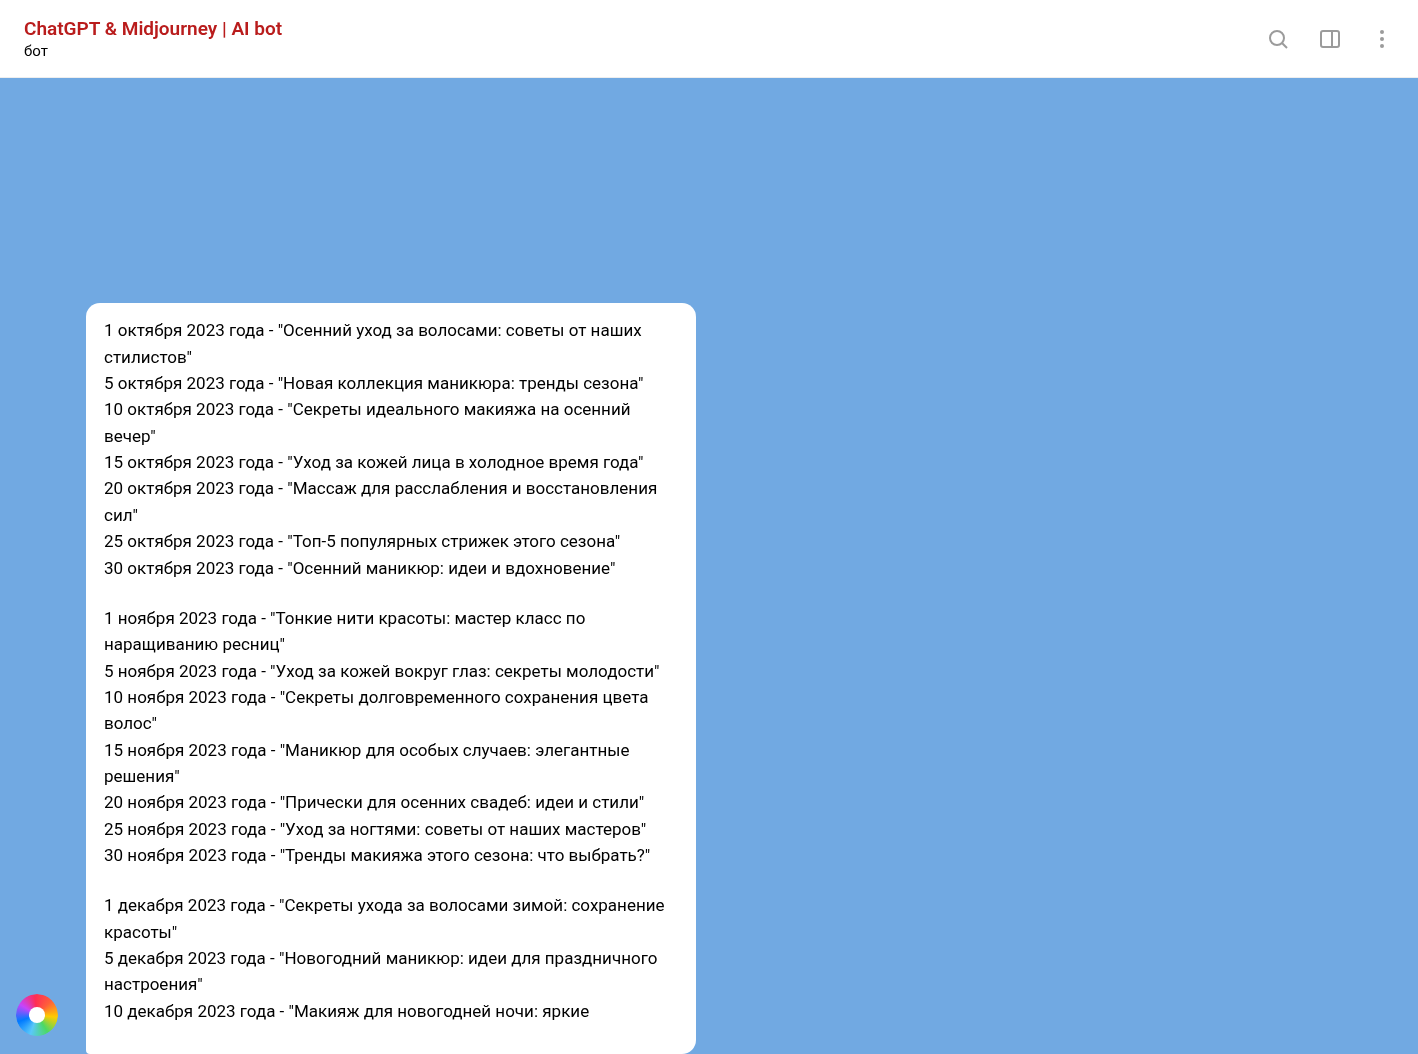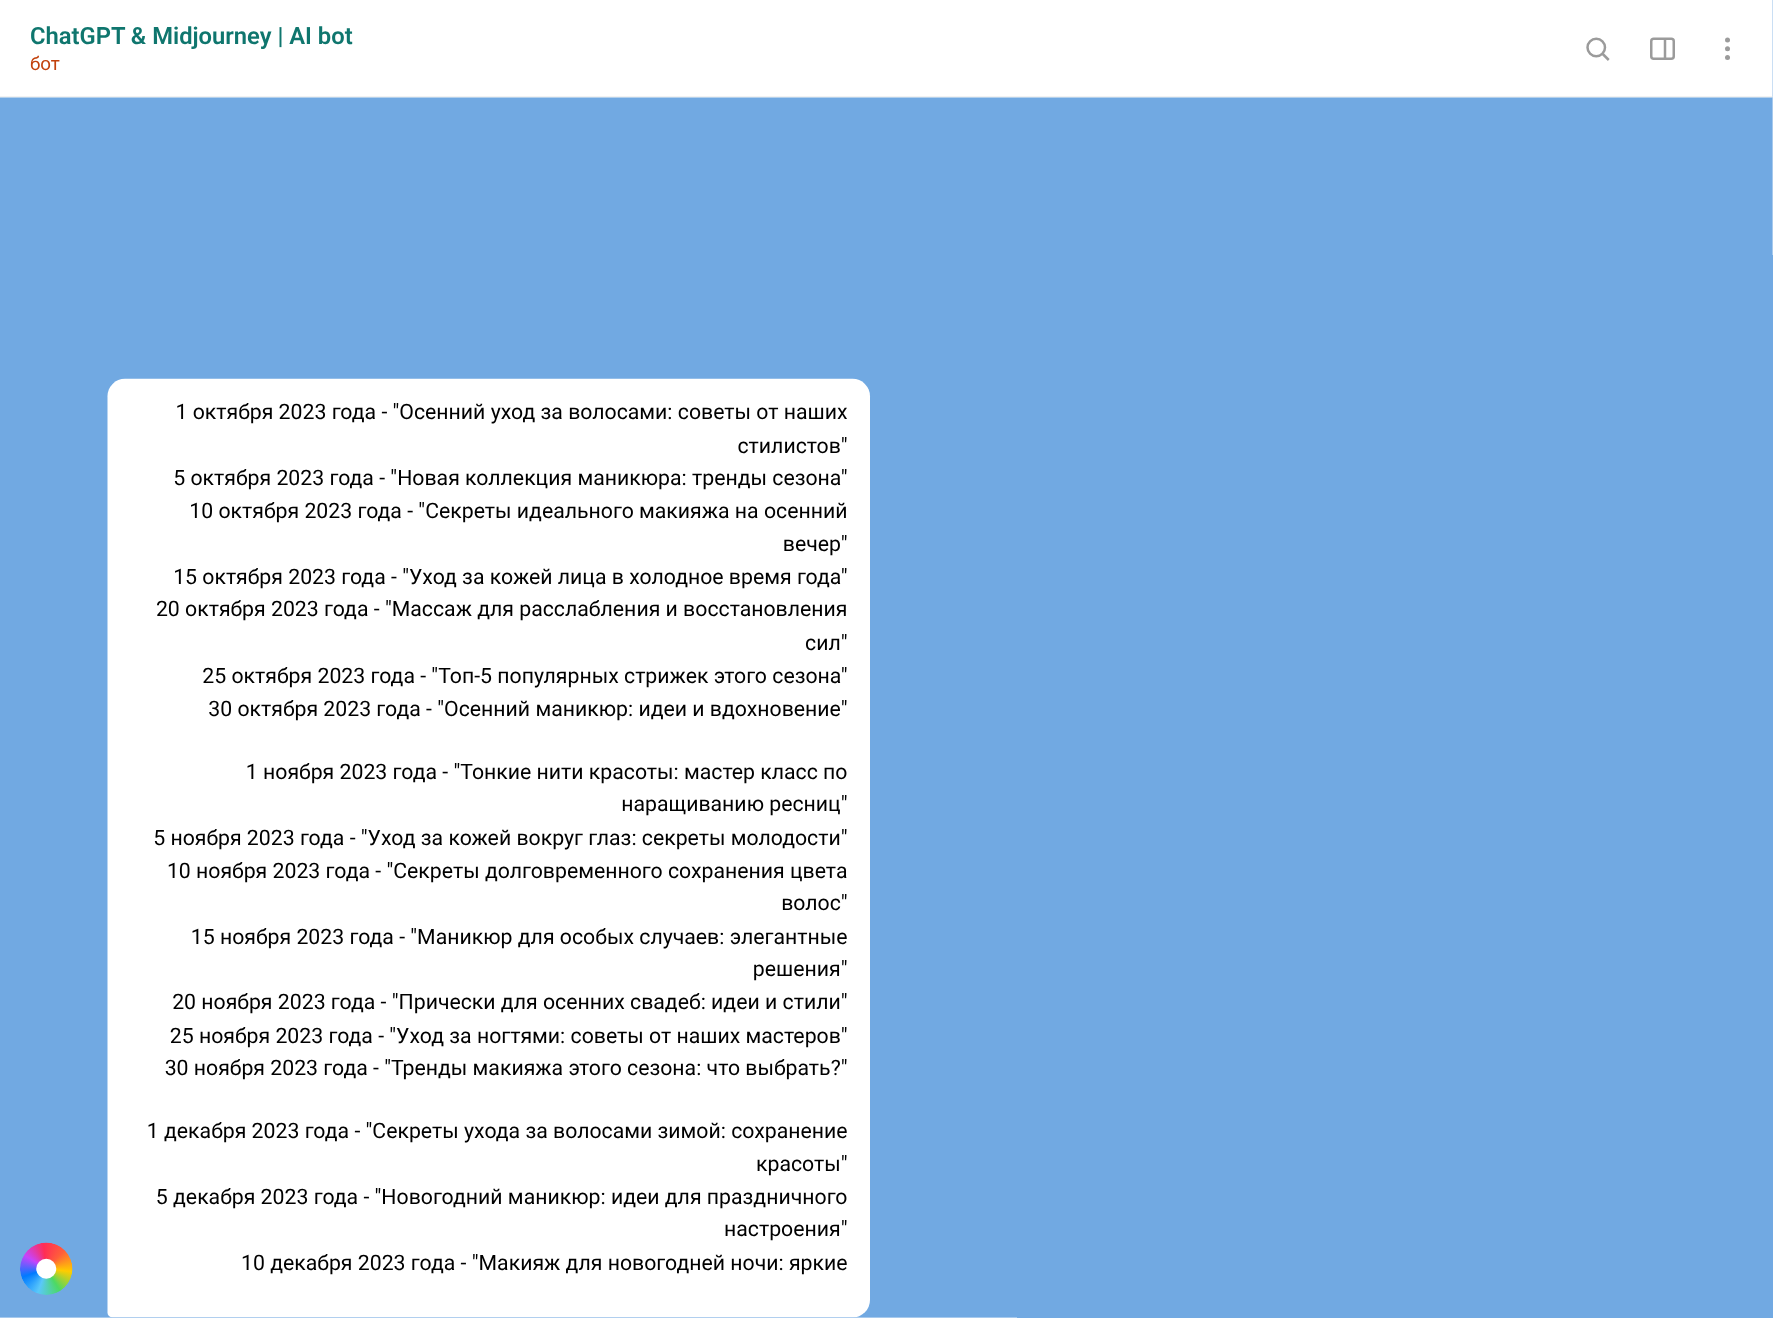--- a/index.html
+++ b/index.html
@@ -24,25 +24,25 @@
       border-bottom: 1px solid #eee;
       height: 78px;
     }
     .header-left {
       display: flex;
       flex-direction: column;
     }
     .chat-title {
       font-size: 19px;
       font-weight: 600;
-      color: #0f766e;
+      color: #b91c1c;
     }
     .chat-subtitle {
       font-size: 15px;
-      color: #c2410c;
+      color: #000000;
       margin-top: 2px;
     }
     .header-right {
       display: flex;
       align-items: center;
       gap: 28px;
     }
     .icon-btn {
       cursor: pointer;
       color: #9b9b9b;
@@ -108,21 +108,20 @@
       font-size: 17px;
       line-height: 1.55;
       position: relative;
     }
     .message-text {
       white-space: pre-wrap;
       word-wrap: break-word;
     }
     .block {
       margin-bottom: 24px;
-      text-align: right;
     }
     .block:last-child {
       margin-bottom: 16px;
     }
     .line {
       display: block;
     }
   </style>
 </head>
 <body>

